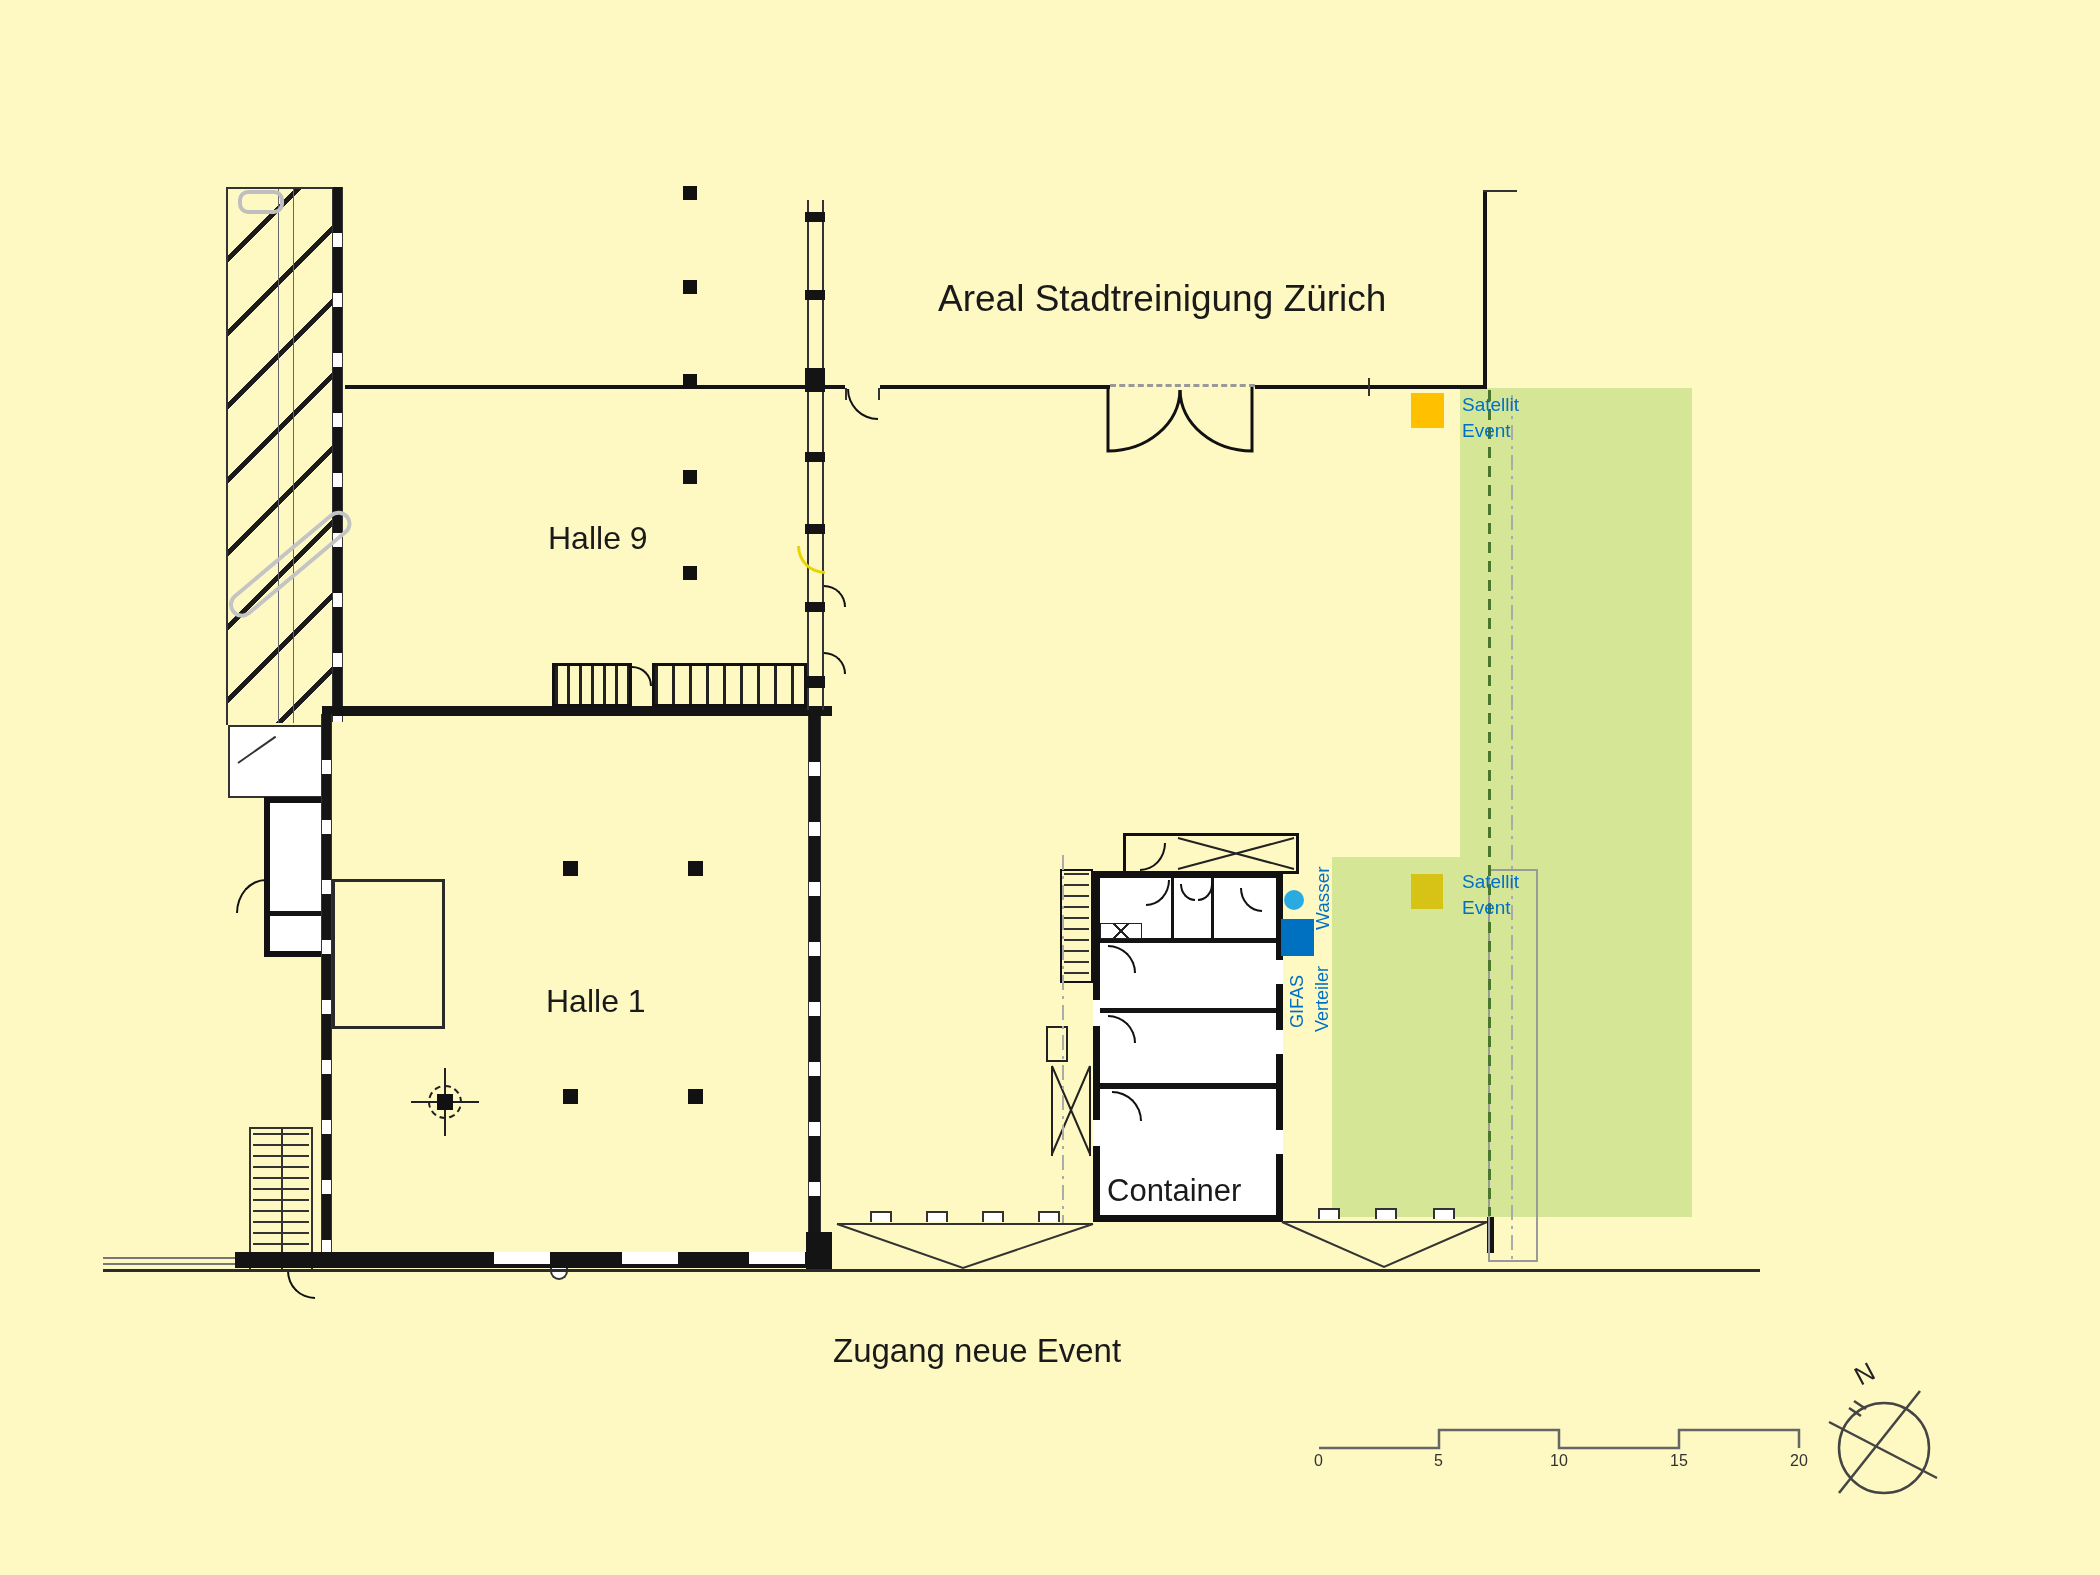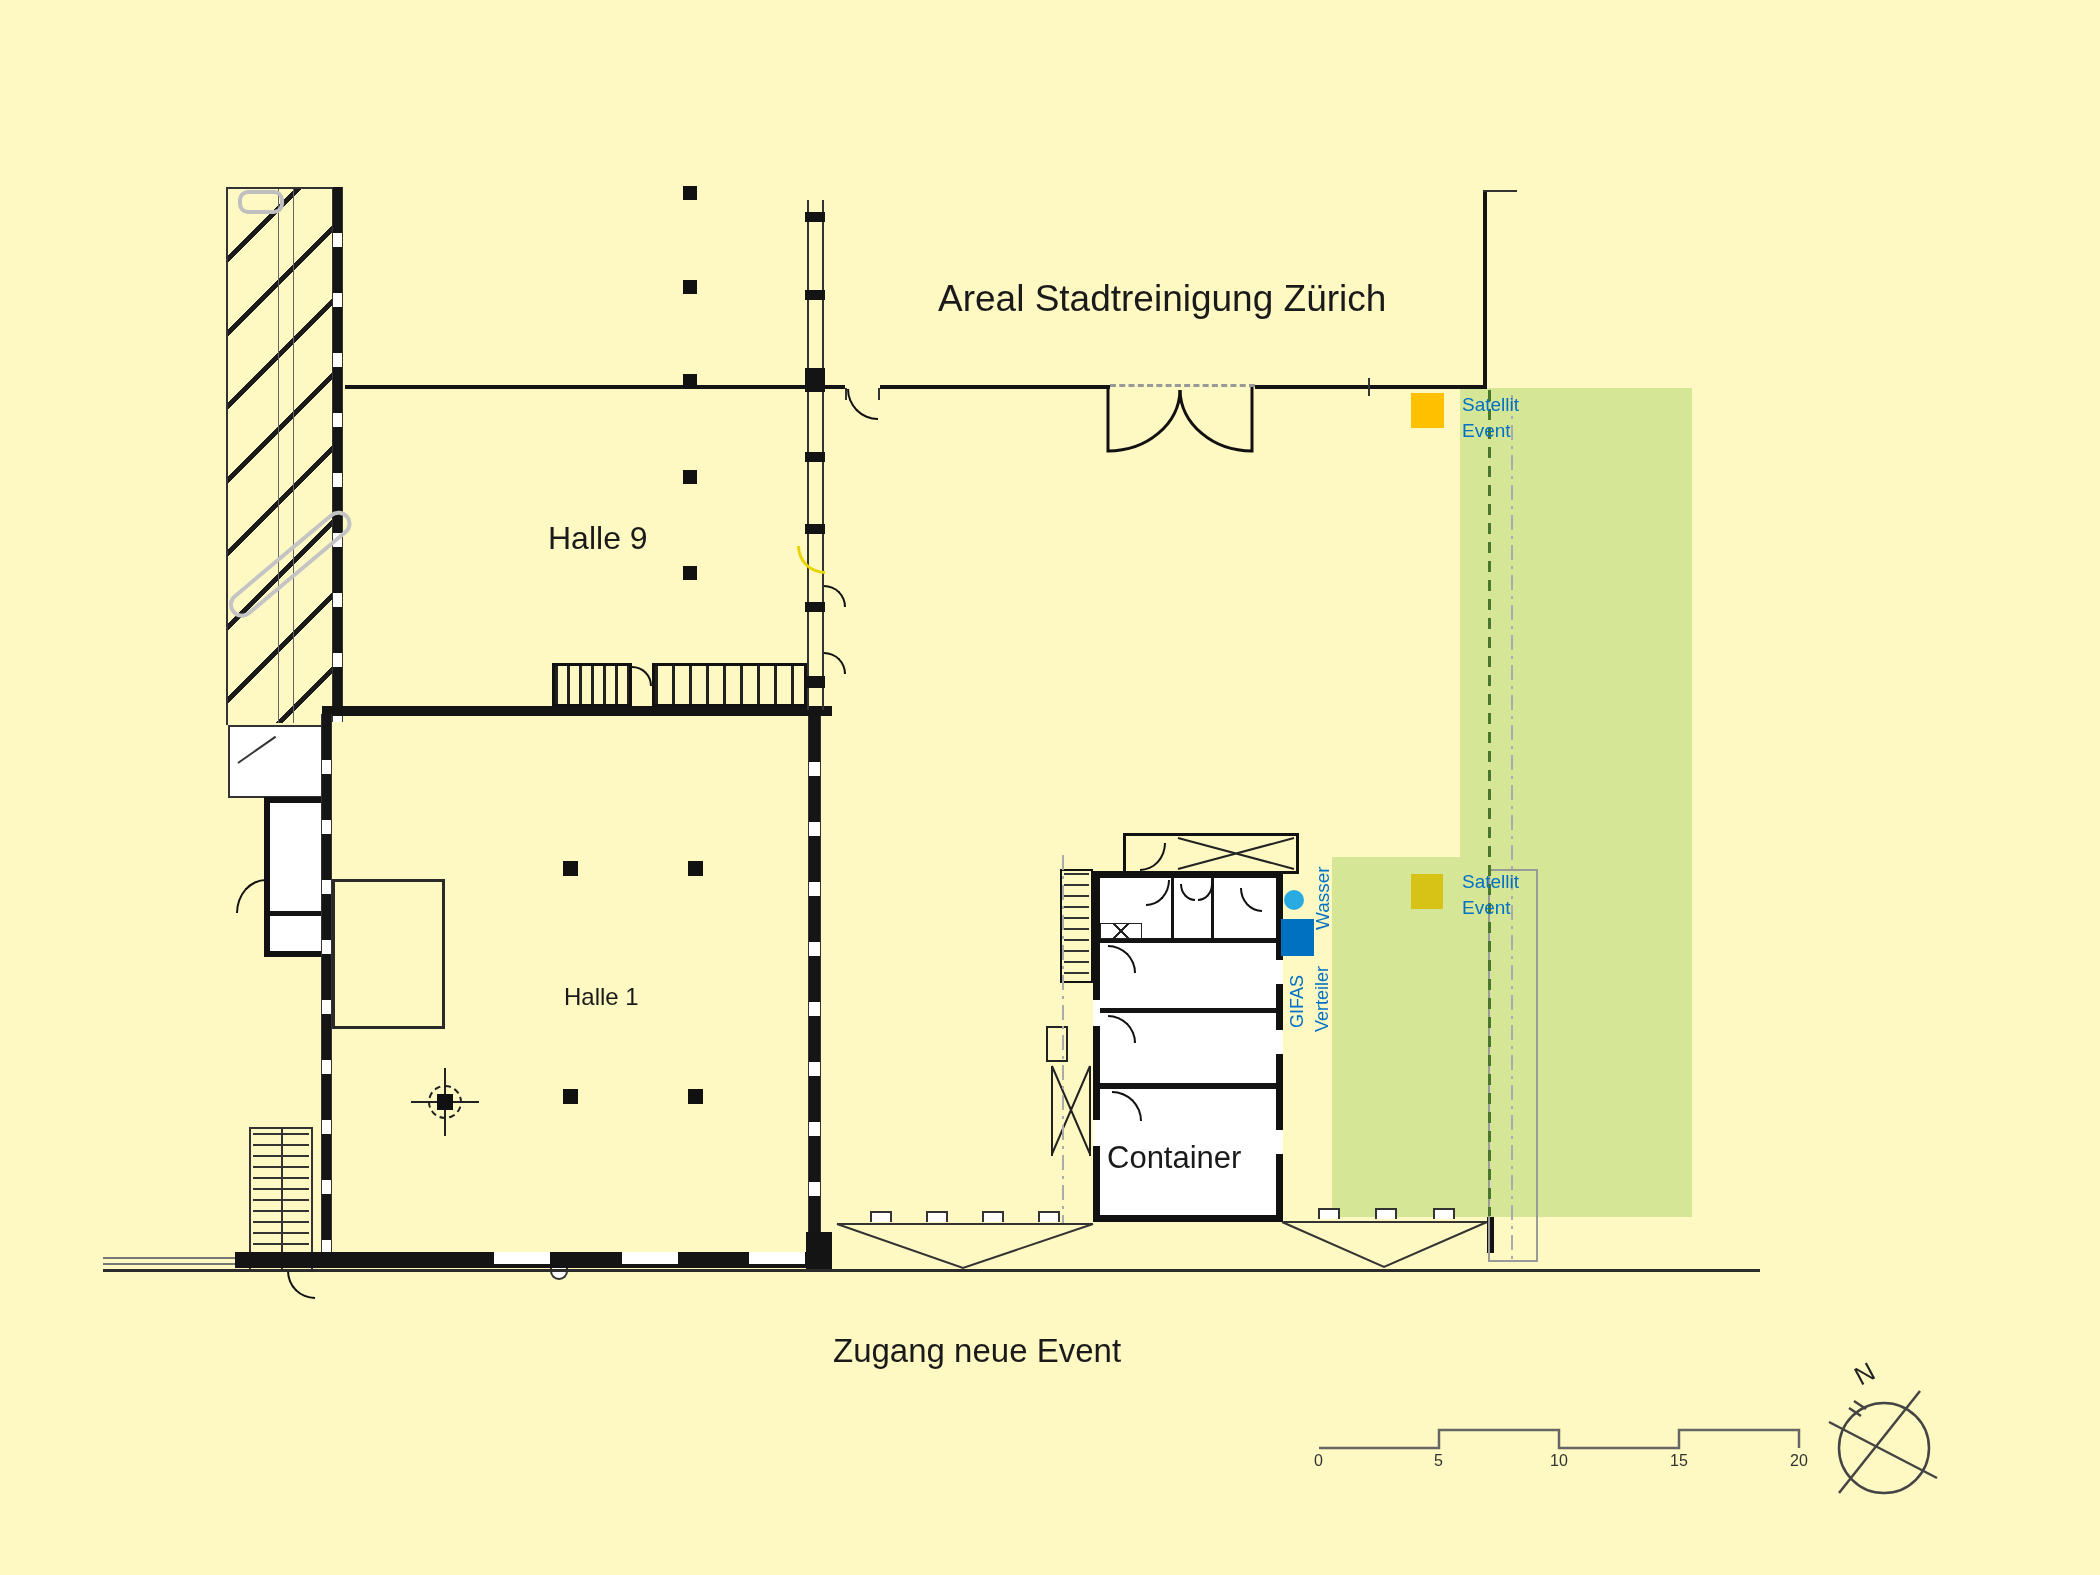--- a/index.html
+++ b/index.html
@@ -182,22 +182,22 @@
 
   <div class="abs" style="left:103px;top:1269px;width:1657px;height:3px;background:#2b2b2b;"></div>
 
   <div class="abs" style="left:1411px;top:393px;width:33px;height:35px;background:#FFC000;"></div>
   <div class="abs" style="left:1411px;top:874px;width:32px;height:35px;background:#D7C216;"></div>
   <div class="abs" style="left:1281px;top:919px;width:33px;height:37px;background:#0070C0;"></div>
   <div class="abs" style="left:1284px;top:890px;width:20px;height:20px;border-radius:50%;background:#29ABE2;"></div>
 
   <div class="lbl" style="left:938px;top:278px;font-size:37px;">Areal Stadtreinigung Zürich</div>
   <div class="lbl" style="left:548px;top:520px;font-size:32px;">Halle 9</div>
-  <div class="lbl" style="left:564px;top:983px;font-size:24px;">Halle 1</div>
-  <div class="lbl" style="left:1107px;top:1140px;font-size:31px;">Container</div>
+  <div class="lbl" style="left:546px;top:983px;font-size:32px;">Halle 1</div>
+  <div class="lbl" style="left:1107px;top:1173px;font-size:31px;">Container</div>
   <div class="lbl" style="left:833px;top:1332px;font-size:33px;">Zugang neue Event</div>
 
   <div class="lbl blue" style="left:1462px;top:392px;">
     <div>Satellit</div>
     <div>Event</div>
   </div>
   <div class="lbl blue" style="left:1462px;top:869px;">
     <div>Satellit</div>
     <div>Event</div>
   </div>

